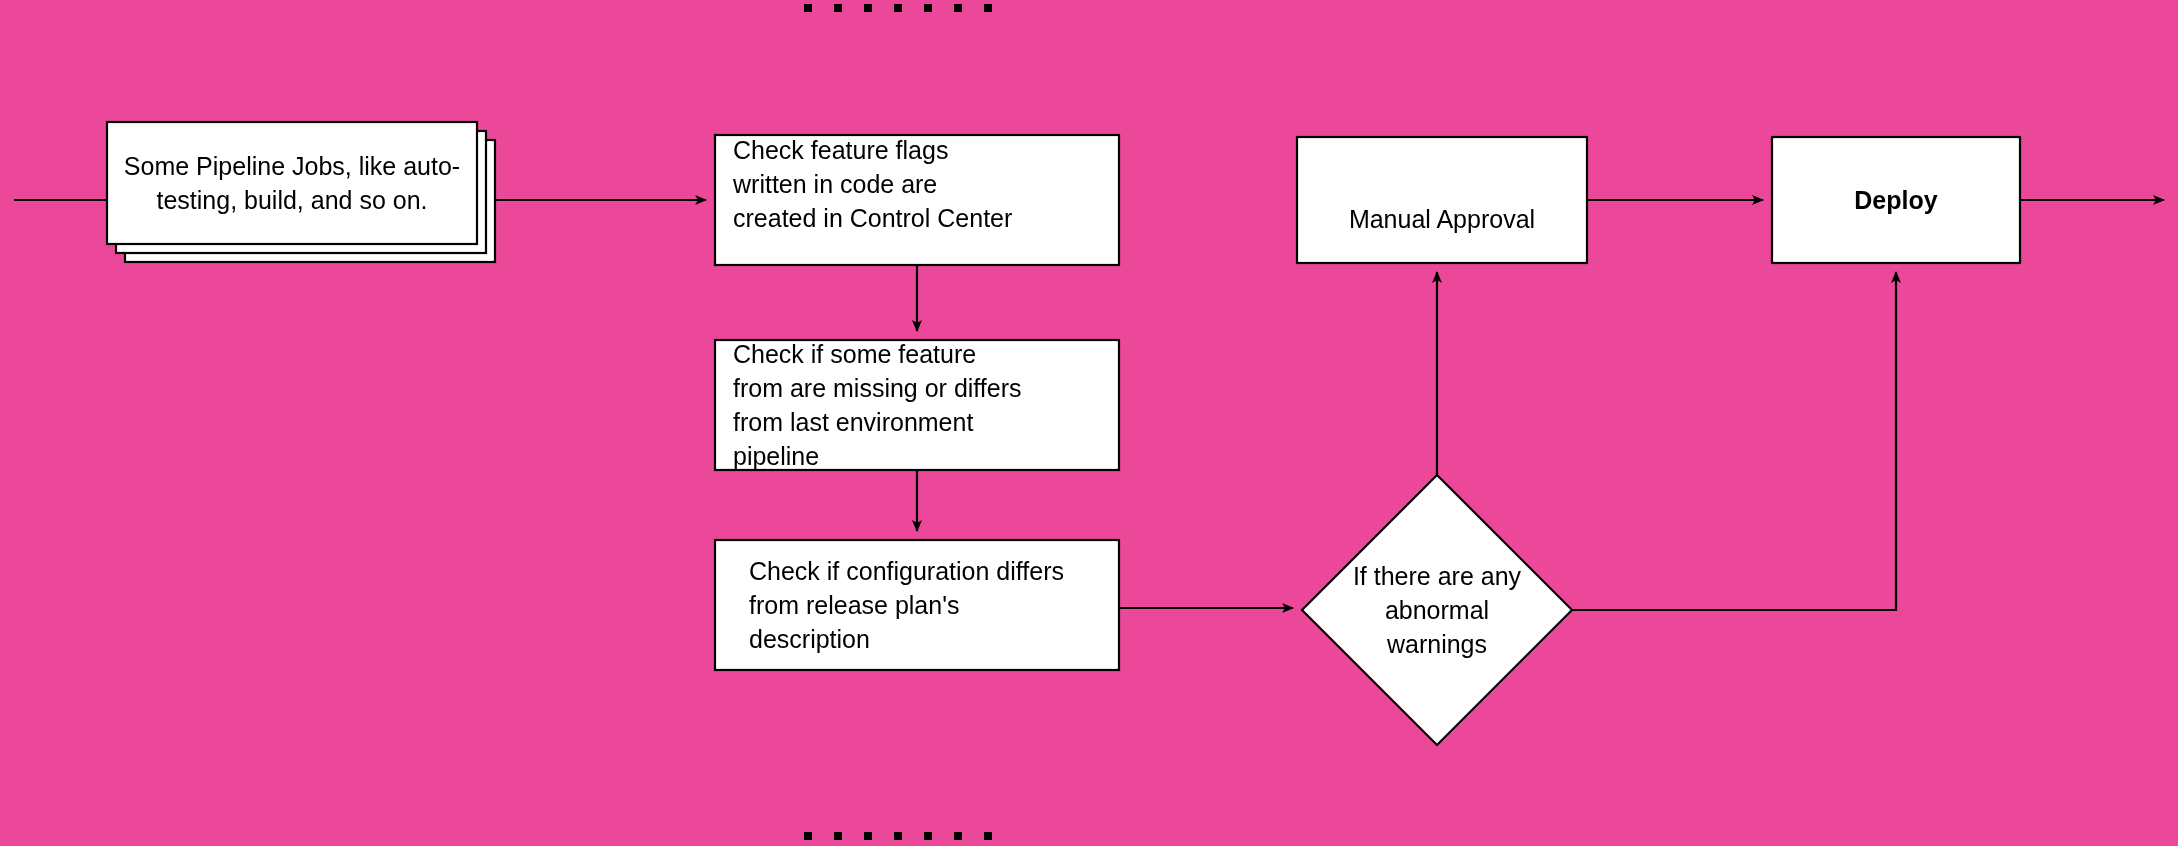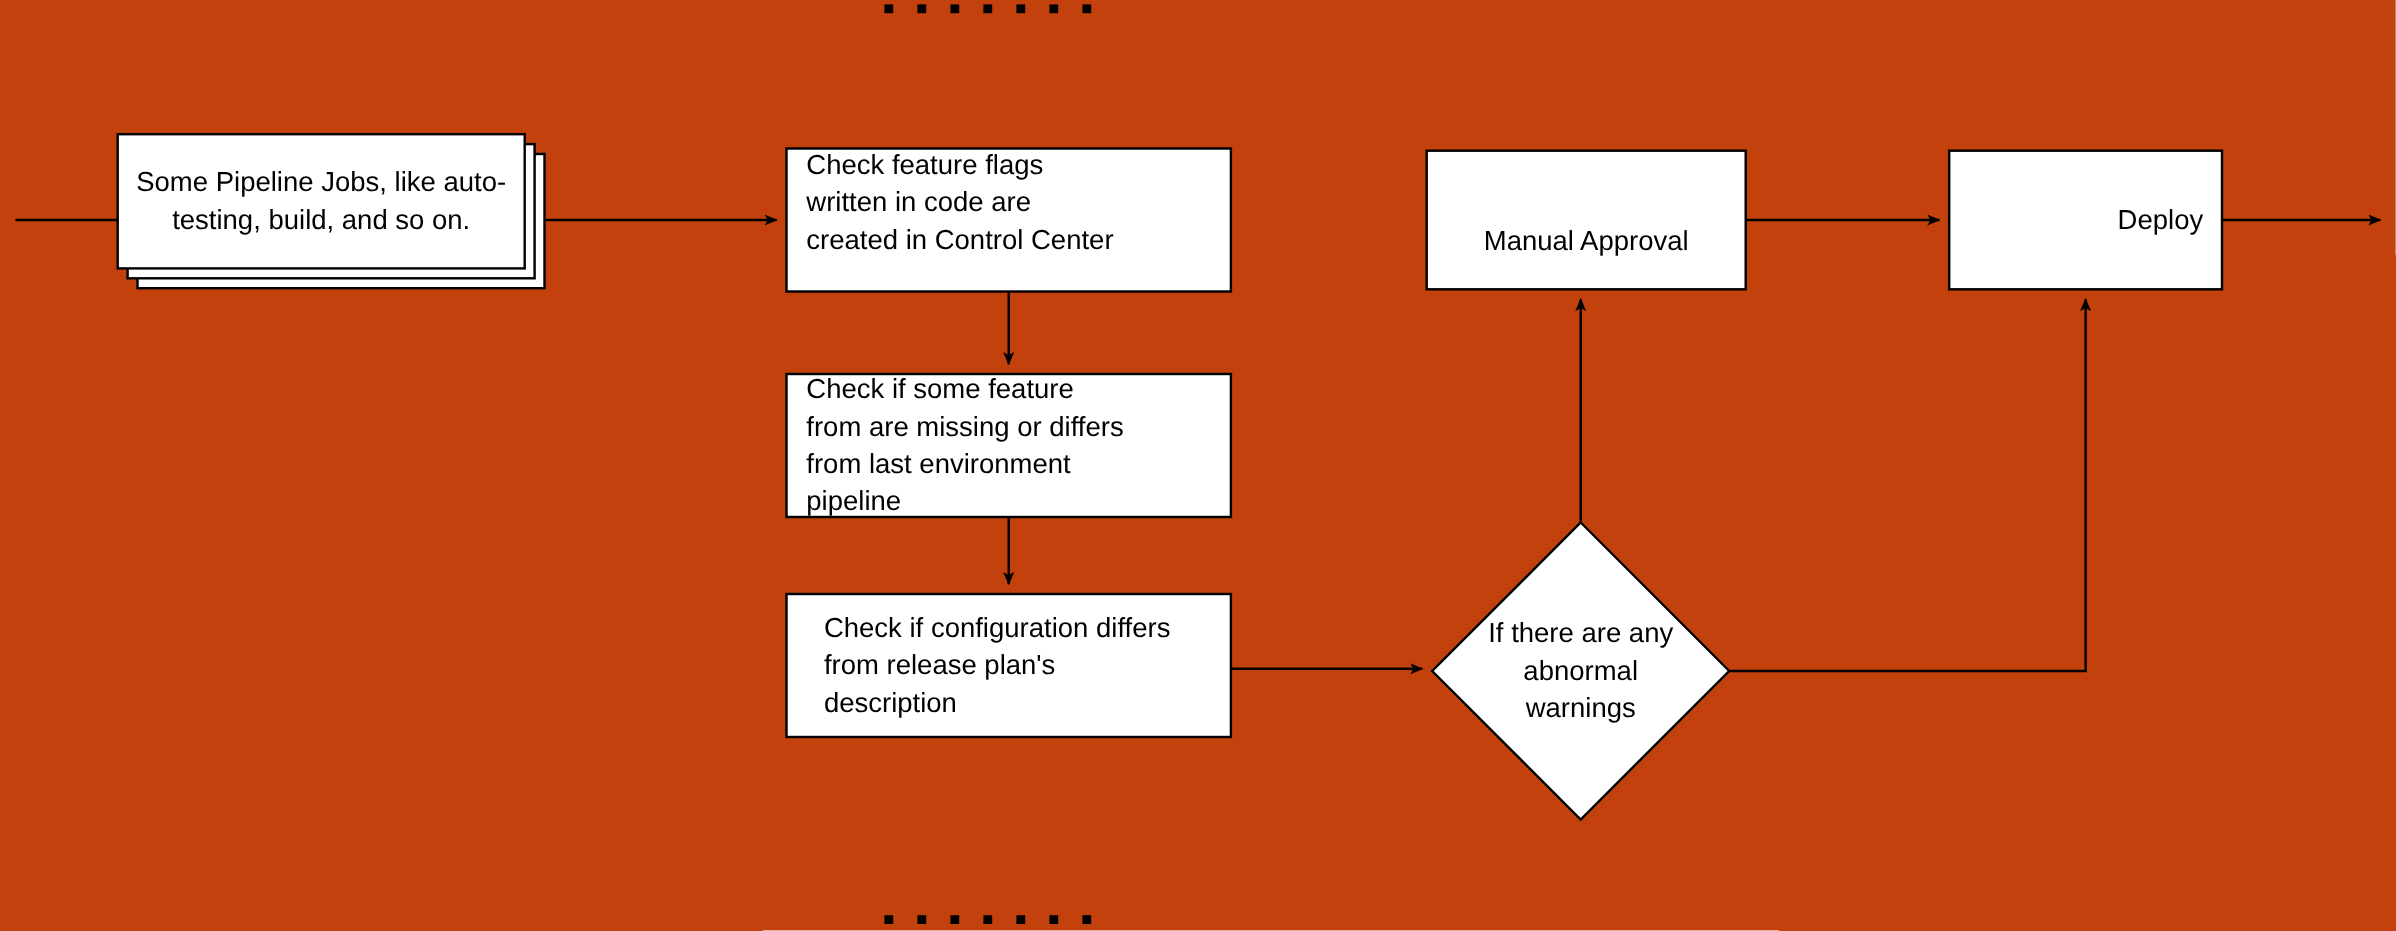--- a/index.html
+++ b/index.html
@@ -8,21 +8,21 @@
     padding: 0;
     background: #ffffff;
   }
   body {
     font-family: "Liberation Sans", sans-serif;
   }
   #canvas {
     position: relative;
     width: 2178px;
     height: 846px;
-    background: #c2410c;
+    background: #ec4899;
     overflow: hidden;
   }
   #flow-svg {
     position: absolute;
     top: 0;
     left: 0;
     width: 2178px;
     height: 846px;
   }
   .node-label {
@@ -112,21 +112,21 @@
   <div class="node-label label-left" style="left:733px; top:135px; width:290px; height:98px;">Check feature flags written in code are created in Control Center</div>
 
   <div class="node-label label-left" style="left:733px; top:340px; width:300px; height:130px;">Check if some feature from are missing or differs from last environment pipeline</div>
 
   <div class="node-label label-left" style="left:733px; top:540px; width:320px; height:130px;margin-left:16px;">Check if configuration differs from release plan's description</div>
 
   <div class="node-label label-center" style="left:1337px; top:549px; width:200px; height:122px;">If there are any abnormal warnings</div>
 
   <div class="node-label label-center" style="left:1297px; top:137px; width:290px; height:164px;">Manual Approval</div>
 
-  <div class="node-label label-center" style="left:1840px; top:137px; width:248px; height:126px;">Deploy</div>
+  <div class="node-label label-center" style="left:1772px; top:137px; width:248px; height:126px;font-weight:bold;">Deploy</div>
 
   <div class="hit" style="left:107px; top:122px; width:388px; height:140px;"></div>
   <div class="hit" style="left:715px; top:135px; width:404px; height:130px;"></div>
   <div class="hit" style="left:715px; top:340px; width:404px; height:130px;"></div>
   <div class="hit" style="left:715px; top:540px; width:404px; height:130px;"></div>
   <div class="hit" style="left:1302px; top:475px; width:270px; height:270px;"></div>
   <div class="hit" style="left:1297px; top:137px; width:290px; height:126px;"></div>
   <div class="hit" style="left:1772px; top:137px; width:248px; height:126px;"></div>
 
 </div>

